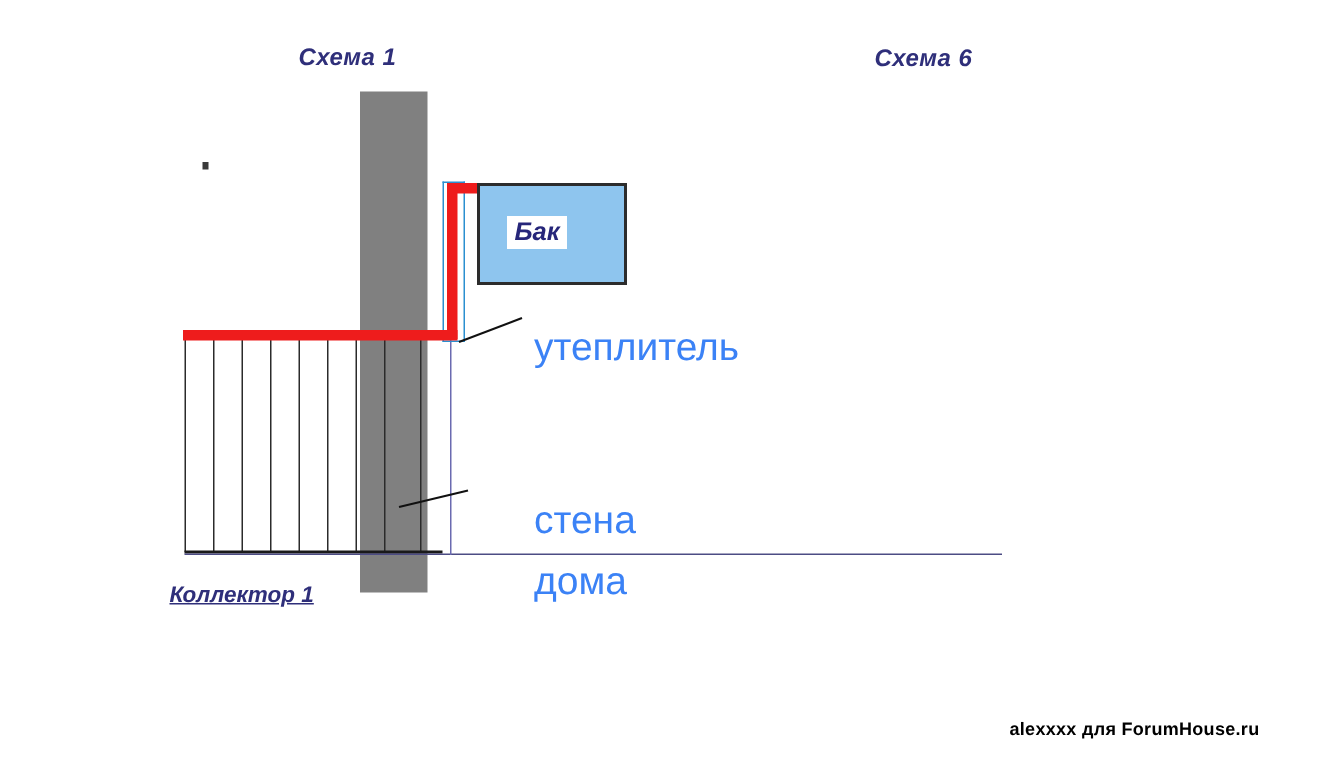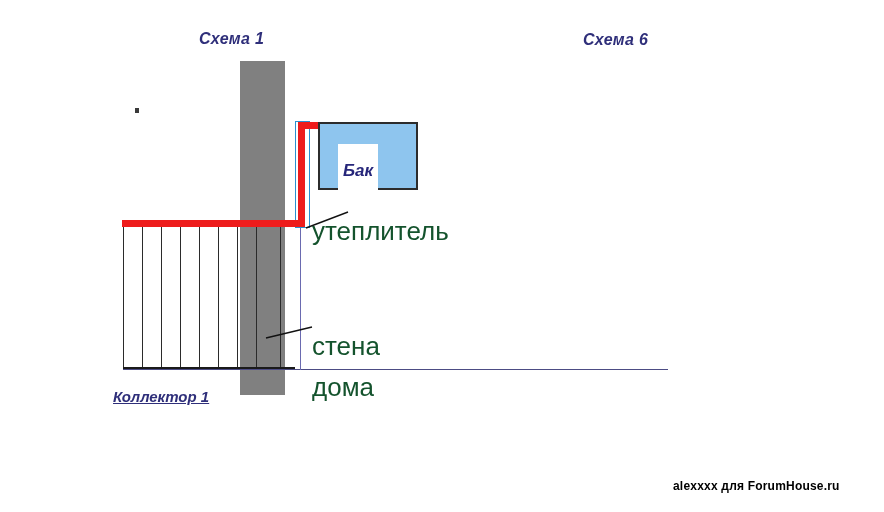--- a/index.html
+++ b/index.html
@@ -132,21 +132,21 @@
     width: 100px;
     height: 68px;
     background: #8ec5ee;
     border: 2px solid #2c2c2c;
     box-sizing: border-box;
   }
   #tank-label {
     left: 338px;
     top: 144px;
     background: #ffffff;
-    padding: 17px 5px;
+    padding: 1px 5px;
     font-family: "Liberation Sans", sans-serif;
     font-style: italic;
     font-weight: bold;
     font-size: 17px;
     color: #26267a;
     white-space: nowrap;
   }
 
   
   #return-line {
@@ -157,22 +157,23 @@
     background: #6a6ab0;
   }
 
   
   .leader { overflow: visible; }
 
   
   .plain-label {
     font-family: "Liberation Sans", sans-serif;
     font-size: 26px;
-    color: #14532d;
-    white-space: nowrap;
+    color: #3b82f6;
+    white-space: nowrap;
+    margin-left: 44px;
   }
   #label-insulation { left: 312px; top: 216px; }
   #label-wall-1 { left: 312px; top: 331px; }
   #label-wall-2 { left: 312px; top: 372px; }
 
   
   #collector-caption {
     left: 113px;
     top: 388px;
     font-family: "Liberation Sans", sans-serif;

